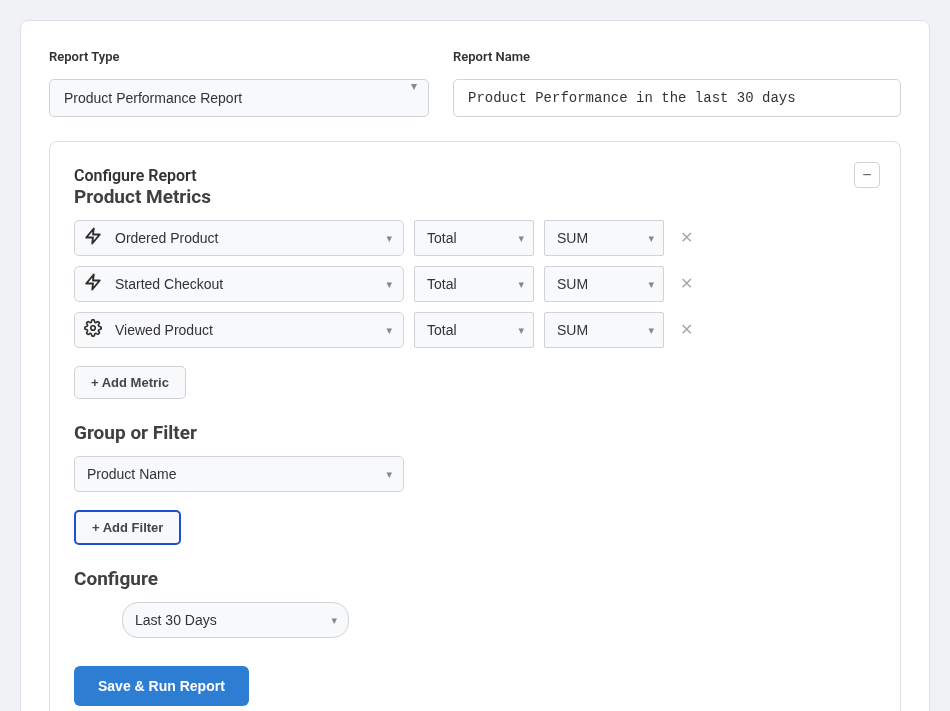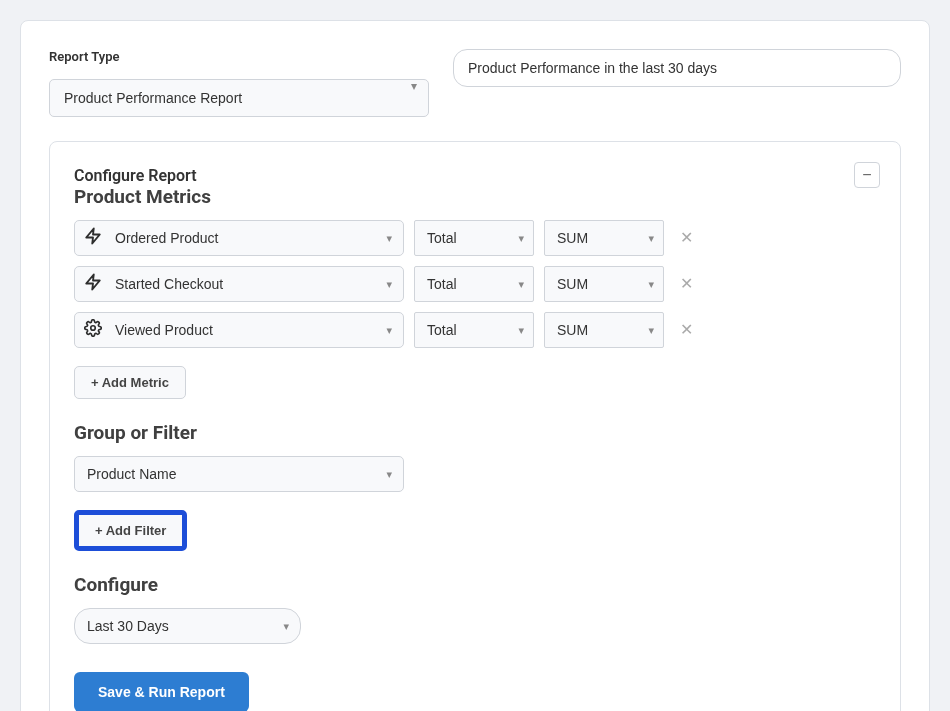--- a/index.html
+++ b/index.html
@@ -74,25 +74,26 @@
       position: absolute;
       right: 12px;
       pointer-events: none;
       color: #888;
       font-size: 12px;
     }
 
     .text-input {
       padding: 10px 14px;
       border: 1px solid #d0d4da;
-      border-radius: 14px;
+      border-radius: 5px;
       font-size: 14px;
       color: #333;
       width: 100%;
       outline: none;
+      font-family: Liberation Mono, monospace;
     }
 
     .configure-panel {
       border: 1px solid #dde1e7;
       border-radius: 8px;
       padding: 24px;
       position: relative;
     }
 
     .configure-title {
@@ -266,21 +267,21 @@
       top: 50%;
       transform: translateY(-50%);
       pointer-events: none;
       color: #888;
       font-size: 11px;
     }
 
     .add-filter-btn {
       margin-top: 8px;
       padding: 8px 16px;
-      border: 5px solid #1d4ed8;
+      border: 2px solid #1d4ed8;
       border-radius: 5px;
       background: #f8f9fb;
       font-size: 13px;
       font-weight: 600;
       color: #444;
       cursor: pointer;
     }
 
     .timeframe-section {
       margin-top: 22px;
@@ -297,20 +298,21 @@
       -webkit-appearance: none;
       width: 227px;
       padding: 9px 36px 9px 12px;
       border: 1px solid #d0d4da;
       border-radius: 16px;
       background: #f8f9fb;
       font-size: 14px;
       color: #333;
       cursor: pointer;
       outline: none;
+      margin-left: 48px;
     }
 
     .timeframe-arrow {
       position: absolute;
       right: 12px;
       top: 50%;
       transform: translateY(-50%);
       pointer-events: none;
       color: #888;
       font-size: 11px;
@@ -339,20 +341,21 @@
       <div class="select-wrapper">
         <select>
           <option>Product Performance Report</option>
           <option>Customer Report</option>
           <option>Revenue Report</option>
         </select>
         <span class="select-arrow">▾</span>
       </div>
     </div>
     <div class="field-group report-name">
+      <label class="field-label">Report Name</label>
       <input class="text-input" type="text" value="Product Performance in the last 30 days" style="">
     </div>
   </div>
 
   <div class="configure-panel">
     <span class="configure-title">Configure Report</span>
     <button class="minimize-btn">−</button>
 
     
     <div>

